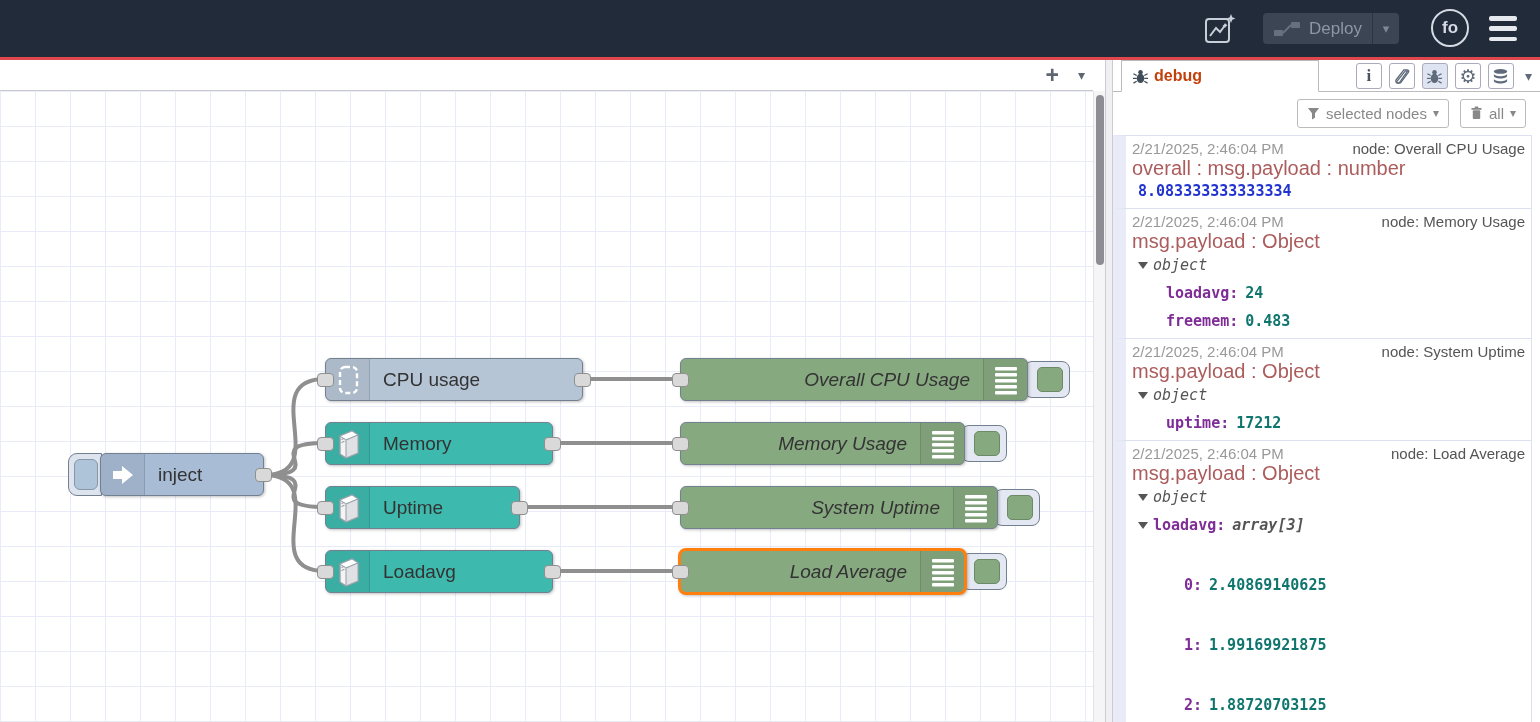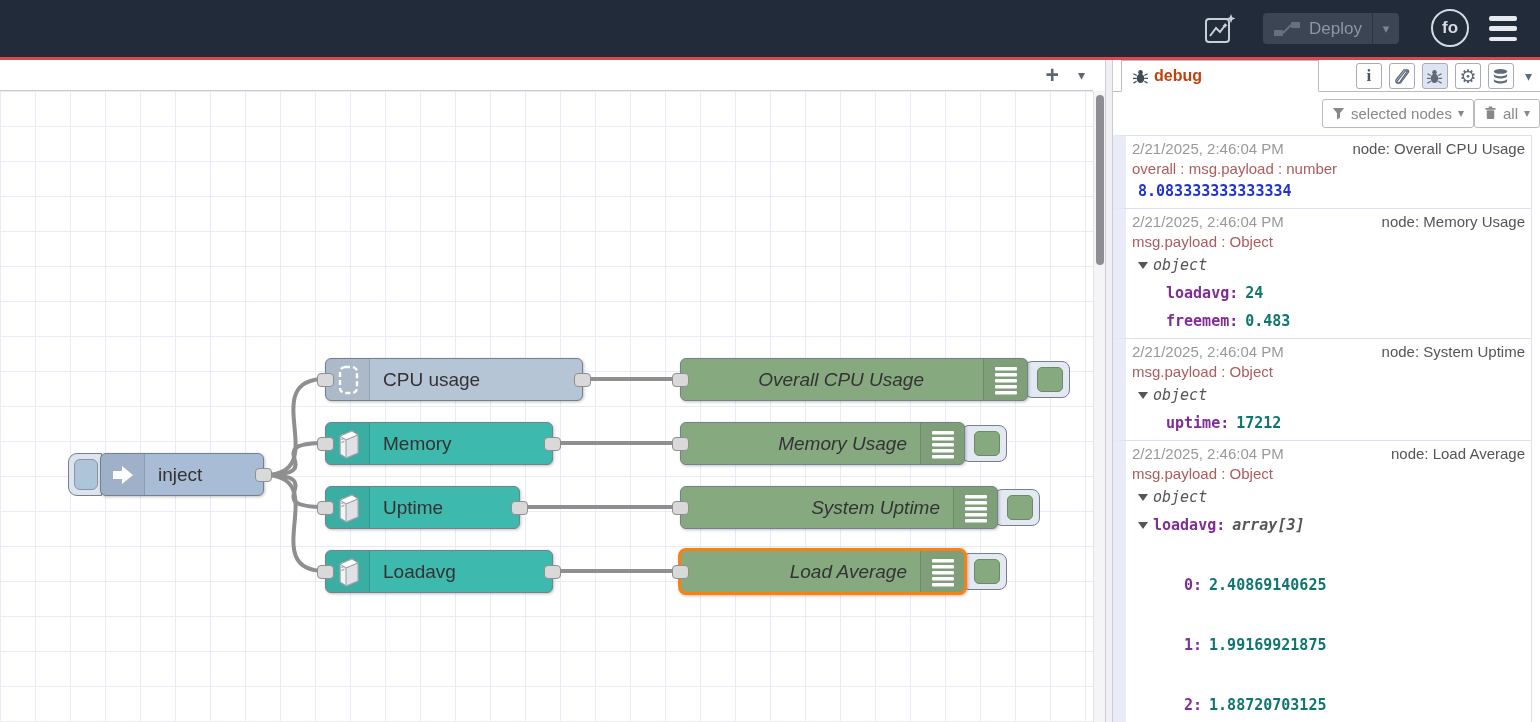--- a/index.html
+++ b/index.html
@@ -57,30 +57,30 @@
   .side-tabrow { position:relative; height:32px; border-bottom:1px solid #bbb; }
   .side-tab { position:absolute; left:8px; top:0; width:198px; height:32px; background:#fff; border:1px solid #bbb; border-bottom:1px solid #fff; display:flex; align-items:center; padding-left:10px; gap:5px; }
   .side-tab .tlabel { font-size:16px; font-weight:bold; color:#c2410c; }
   .side-icons { position:absolute; right:8px; top:3px; display:flex; gap:7px; align-items:center; }
   .ibtn { width:26px; height:26px; border:1px solid #aab; border-radius:3px; background:#fff; display:flex; align-items:center; justify-content:center; cursor:pointer; }
   .ibtn.active { background:#dfe4f2; }
   .icaret { color:#5f6b7a; font-size:14px; margin-left:4px; font-family:"DejaVu Sans",sans-serif; cursor:pointer; }
   .info-i { font-family:"Liberation Serif",serif; font-weight:bold; font-size:17px; color:#4a5563; }
   .gear { font-family:"DejaVu Sans",sans-serif; font-size:19px; color:#5f6b7a; line-height:1; }
 
-  .filter-row { height:42px; display:flex; justify-content:flex-end; align-items:center; gap:0; }
+  .filter-row { height:42px; display:flex; justify-content:flex-end; align-items:center; gap:11px; padding-right:14px; }
   .fbtn { height:29px; border:1px solid #bbb; border-radius:3px; background:#fff; color:#888; font-size:15px; display:flex; align-items:center; gap:6px; padding:0 9px; cursor:pointer; }
   .fbtn .fcaret { font-size:12px; color:#888; font-family:"DejaVu Sans",sans-serif; }
 
   .msgs { position:absolute; left:0; top:75px; right:0; bottom:0; overflow:hidden; }
   .msg { background:#fff; border-left:13px solid #e9ecf8; border-bottom:1px solid #dce0f0; border-right:1px solid #dce0f0; margin-right:8px; padding:2px 4px 3px 4px; }
   .msg:first-child { border-top:1px solid #dce0f0; }
   .meta { display:flex; justify-content:space-between; font-size:15px; color:#999; line-height:21px; padding:0 2px; }
   .meta .nodename { color:#555; }
-  .mpath { color:#ac5c5c; font-size:15px; line-height:19px; padding:0 2px; }
+  .mpath { color:#ac5c5c; font-size:20px; line-height:19px; padding:0 2px; }
   .mono { font-family:"DejaVu Sans Mono",monospace; }
   .value-row { font-size:15px; color:#2033d0; line-height:27px; padding-left:8px; font-weight:bold; }
   .tree { font-size:15px; line-height:28px; font-family:"DejaVu Sans Mono",monospace; color:#555; }
   .ind0 { padding-left:8px; } .ind1 { padding-left:36px; } .ind2 { padding-left:54px;margin-top:32px; }
   .caret-tri { display:inline-block; width:0; height:0; border-left:5px solid transparent; border-right:5px solid transparent; border-top:7px solid #555; margin-right:5px; vertical-align:middle; }
   .k { color:#7f2d96; font-weight:bold; } .v { color:#0f766e; font-weight:bold; margin-left:7px; }
   .it { font-style:italic; color:#555; }
 </style>
 </head>
 <body>
@@ -198,21 +198,21 @@
         </svg>
       </div>
       <div class="label">Uptime</div>
       <div class="port in"></div>
       <div class="port out"></div>
     </div>
 
     <div class="dbg-toggle" style="left:1024px; top:270px;">
       <div class="inner"></div>
     </div>
-    <div class="fnode n-debug debug" style="left:680px; top:267px; width:348px;gap:46px;">
+    <div class="fnode n-debug debug" style="left:680px; top:267px; width:348px;">
       <div class="label">Overall CPU Usage</div>
       <div class="icon-area r">
         <svg width="24" height="32" viewBox="0 0 24 32">
           <g fill="#fff">
               <rect x="1" y="3" width="22" height="3.4" rx="1"></rect>
               <rect x="1" y="9" width="22" height="3.4" rx="1"></rect>
               <rect x="1" y="15" width="22" height="3.4" rx="1"></rect>
               <rect x="1" y="21" width="22" height="3.4" rx="1"></rect>
               <rect x="1" y="27" width="22" height="3.4" rx="1"></rect>
             </g>

